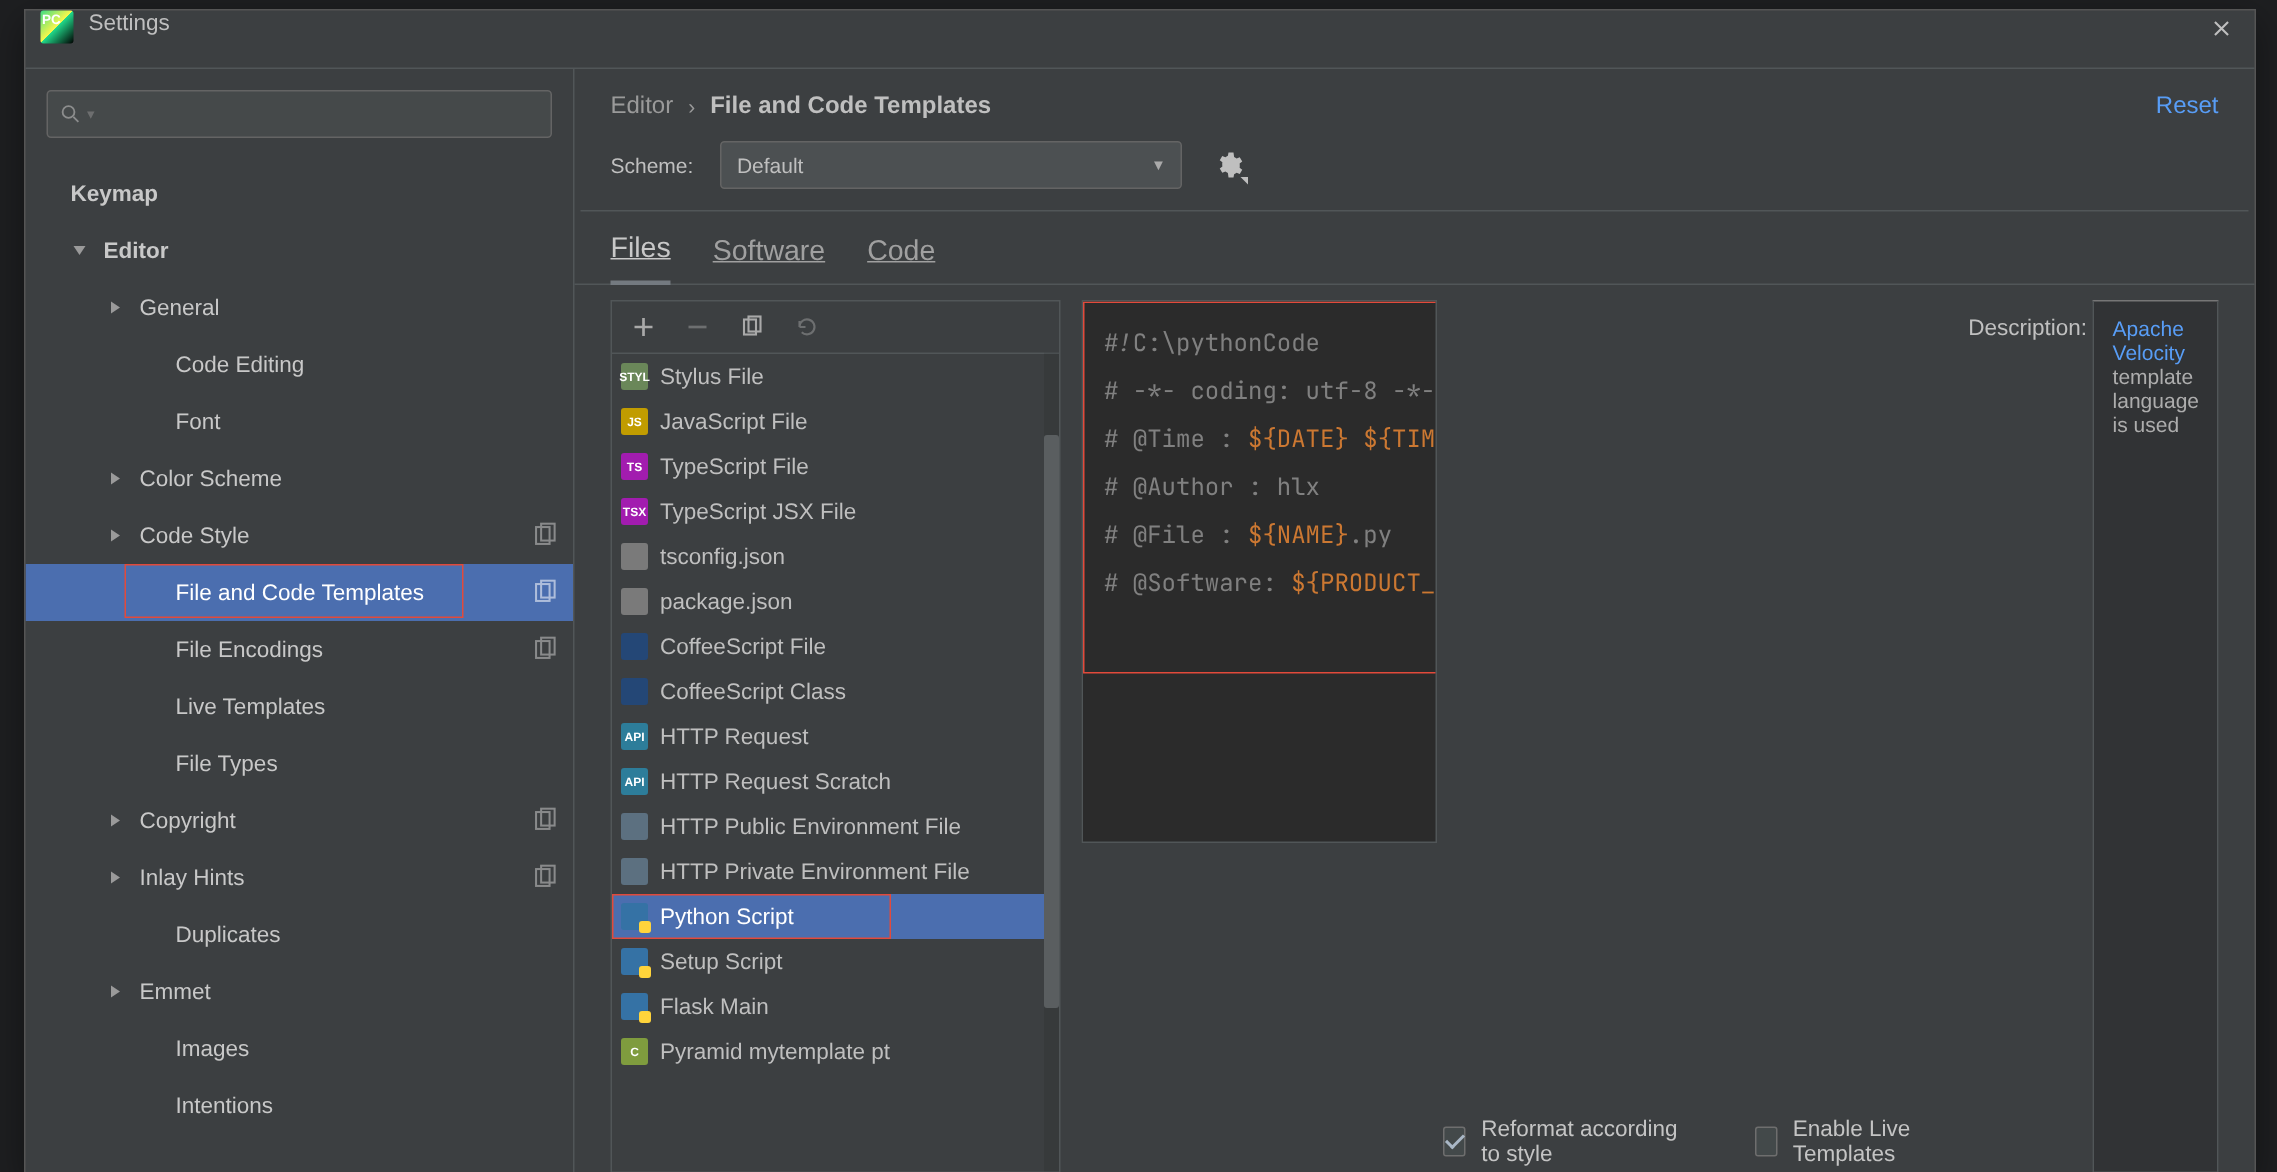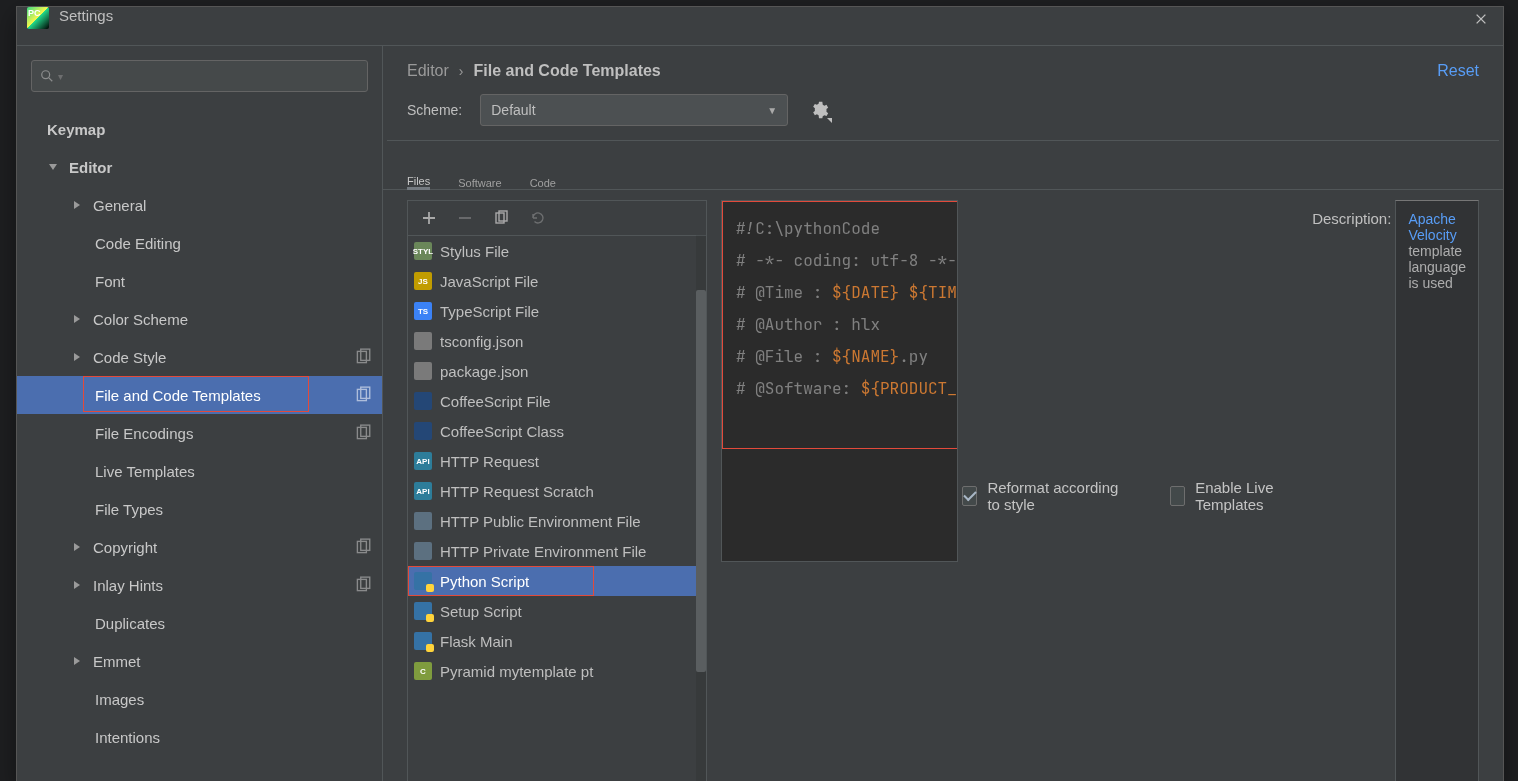--- a/index.html
+++ b/index.html
@@ -34,21 +34,21 @@
   
   .sidebar{width:365px;border-right:1px solid var(--border);display:flex;flex-direction:column;padding-top:14px;}
   .search-wrap{padding:0 14px 10px 14px;}
   .search{height:30px;border:1px solid #646464;border-radius:3px;background:#45494a;display:flex;align-items:center;padding:0 8px;color:#888;}
   .search svg{width:14px;height:14px;margin-right:4px;opacity:.7;}
   .search .caret{font-size:10px;opacity:.6;}
   .tree{flex:1;overflow:auto;padding-top:8px;}
   .tree-item{height:38px;display:flex;align-items:center;padding-right:10px;font-size:15px;color:#c8c8c8;cursor:pointer;position:relative;}
   .tree-item.lvl0{padding-left:30px;}
   .tree-item.lvl1{padding-left:54px;}
-  .tree-item.lvl2{padding-left:78px;}
+  .tree-item.lvl2{padding-left:100px;}
   .tree-item.bold{font-weight:600;}
   .tree-item.selected{background:var(--selected);color:#ffffff;}
   .tree-item .arrow{position:absolute;display:flex;align-items:center;justify-content:center;width:16px;height:16px;color:#9a9a9a;}
   .tree-item.lvl0 .arrow{left:28px;}
   .tree-item.lvl1 .arrow{left:52px;}
   .tree-item .arrow.down svg{transform:rotate(90deg);}
   .tree-item.has-arrow.lvl0{padding-left:52px;}
   .tree-item.has-arrow.lvl1{padding-left:76px;}
   .tree-item .copy-ind{margin-left:auto;width:18px;height:18px;opacity:.55;}
   
@@ -60,54 +60,54 @@
   .reset{margin-left:auto;color:var(--reset);font-size:16px;font-weight:500;cursor:pointer;}
   .scheme-row{display:flex;align-items:center;padding:0 24px 14px 24px;}
   .scheme-label{margin-right:18px;color:#bfbfbf;}
   .scheme-select{width:286px;height:30px;border:1px solid #646464;border-radius:3px;background:#4c5052;display:flex;align-items:center;justify-content:space-between;padding:0 10px;color:#bfbfbf;cursor:pointer;}
   .scheme-select .dd{font-size:10px;color:#aaa;}
   .gear{margin-left:20px;width:22px;height:22px;color:#bfbfbf;display:flex;align-items:center;justify-content:center;cursor:pointer;position:relative;}
   .gear svg{width:20px;height:20px;}
   .gear::after{content:"";position:absolute;right:-2px;bottom:-2px;width:0;height:0;border-left:5px solid transparent;border-top:5px solid #bfbfbf;}
   .divider-h{height:1px;background:var(--border);margin:0 4px 0 4px;}
   .tabs{display:flex;align-items:flex-end;padding:10px 24px 0 24px;height:38px;border-bottom:1px solid var(--border);gap:28px;}
-  .tab{font-size:11px;color:#a0a0a0;cursor:pointer;}
+  .tab{padding-bottom:10px;font-size:19px;color:#a0a0a0;cursor:pointer;text-decoration:underline;}
   .tab.active{color:#c8c8c8;border-bottom:3px solid var(--tab-underline);margin-bottom:-1px;}
   .templates-area{flex:1;display:flex;min-height:0;padding:10px 24px 0 24px;gap:14px;}
   
   .tpl-col{width:298px;display:flex;flex-direction:column;border:1px solid var(--border);background:#3c3f41;min-height:0;position:relative;}
   .tpl-toolbar{height:34px;display:flex;align-items:center;gap:14px;padding:0 10px;border-bottom:1px solid var(--border);}
   .tpl-toolbar .tb-btn{width:22px;height:22px;display:flex;align-items:center;justify-content:center;color:#a9a9a9;cursor:pointer;}
   .tpl-toolbar .tb-btn.disabled{opacity:.45;cursor:default;}
   .tpl-toolbar .tb-btn svg{width:16px;height:16px;}
   .tpl-list{flex:1;overflow:auto;position:relative;}
   .tpl-item{height:30px;display:flex;align-items:center;padding:0 8px 0 6px;color:#bfbfbf;font-size:15px;cursor:pointer;gap:8px;}
   .tpl-item.selected{background:var(--selected);color:#fff;}
   .file-icon{width:18px;height:18px;flex:0 0 18px;border-radius:2px;display:flex;align-items:center;justify-content:center;font-size:8px;font-weight:700;color:#fff;}
   .file-icon.styl{background:#6a8759;}
   .file-icon.js{background:#c19c00;}
-  .file-icon.ts{background:#3b82f6;}
+  .file-icon.ts{background:#a21caf;}
   .file-icon.json{background:#7a7a7a;}
   .file-icon.coffee{background:#244776;}
   .file-icon.api{background:#2d7d9a;}
   .file-icon.http{background:#5c7080;}
   .file-icon.py{background:#3572A5;position:relative;}
   .file-icon.py::after{content:"";position:absolute;right:-2px;bottom:-2px;width:8px;height:8px;background:#ffd43b;border-radius:2px;}
   .file-icon.c{background:#7f9c3e;}
   .tpl-vscroll{position:absolute;right:0;top:34px;bottom:0;width:10px;background:rgba(0,0,0,.08);}
   .tpl-thumb{position:absolute;left:0;width:10px;background:#5a5e60;border-radius:2px;height:70%;top:10%;}
   
   .editor-col{flex:1;display:flex;flex-direction:row;min-width:0;}
   .editor-box{height:336px;border:1px solid var(--border);background:var(--code-bg);position:relative;padding:12px 14px;font-family:"JetBrains Mono",Consolas,monospace;font-size:16px;line-height:2.0;overflow:hidden;}
   .editor-box .code-line{white-space:pre;}
   .c-com{color:#808080;}
   .c-var{color:#cc7832;}
   .red-outline1{position:absolute;pointer-events:none;border:1px solid #e24a3b;left:0;top:0;width:396px;height:246px;}
   .red-outline-sidebar{position:absolute;pointer-events:none;border:1px solid #e24a3b;}
-  .checks{display:flex;align-items:center;gap:50px;padding:14px 4px 4px 4px;font-size:15px;color:#c4c4c4;}
+  .checks{display:flex;align-items:flex-end;gap:50px;padding:14px 4px 4px 4px;font-size:15px;color:#c4c4c4;}
   .chk{display:flex;align-items:center;gap:10px;}
   .chk .box{width:18px;height:18px;border:1px solid #6e6e6e;border-radius:2px;background:#43494a;display:flex;align-items:center;justify-content:center;}
   .chk .box.checked::after{content:"";width:10px;height:5px;border-left:2px solid #a9b7c6;border-bottom:2px solid #a9b7c6;transform:rotate(-45deg);margin-top:-3px;}
   .desc-label{padding:10px 4px 4px 4px;color:#c0c0c0;font-size:15px;}
   .desc-box{flex:1;border:1px solid var(--border);background:#313335;padding:10px 12px;font-size:14px;color:#adadad;min-height:60px;border-top:1px solid #767676;}
   .desc-box a{color:var(--link);text-decoration:none;}
   
   ::-webkit-scrollbar{width:10px;height:10px;}
   ::-webkit-scrollbar-thumb{background:#5a5e60;border-radius:3px;}
 </style>
@@ -308,20 +308,24 @@
               </div>
               <div class="tpl-item">
                 <span class="file-icon js">JS</span>
                 <span>JavaScript File</span>
               </div>
               <div class="tpl-item">
                 <span class="file-icon ts">TS</span>
                 <span>TypeScript File</span>
               </div>
               <div class="tpl-item">
+                <span class="file-icon ts">TSX</span>
+                <span>TypeScript JSX File</span>
+              </div>
+              <div class="tpl-item">
                 <span class="file-icon json"></span>
                 <span>tsconfig.json</span>
               </div>
               <div class="tpl-item">
                 <span class="file-icon json"></span>
                 <span>package.json</span>
               </div>
               <div class="tpl-item">
                 <span class="file-icon coffee"></span>
                 <span>CoffeeScript File</span>

